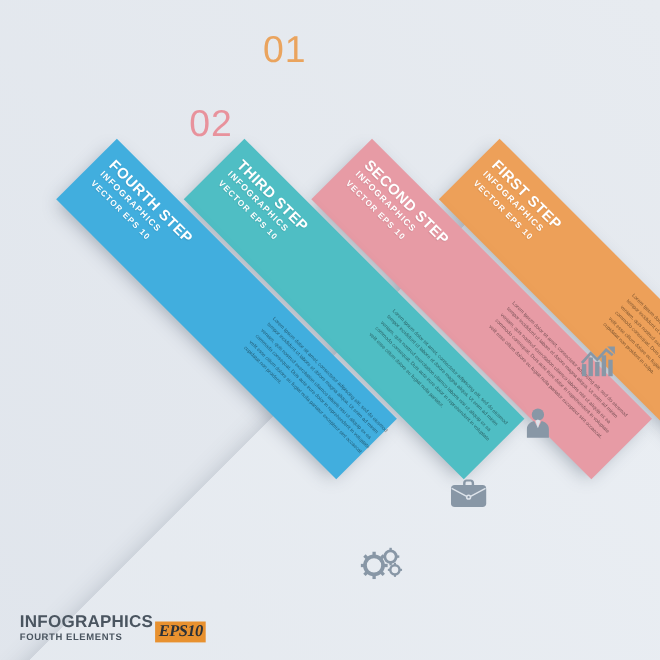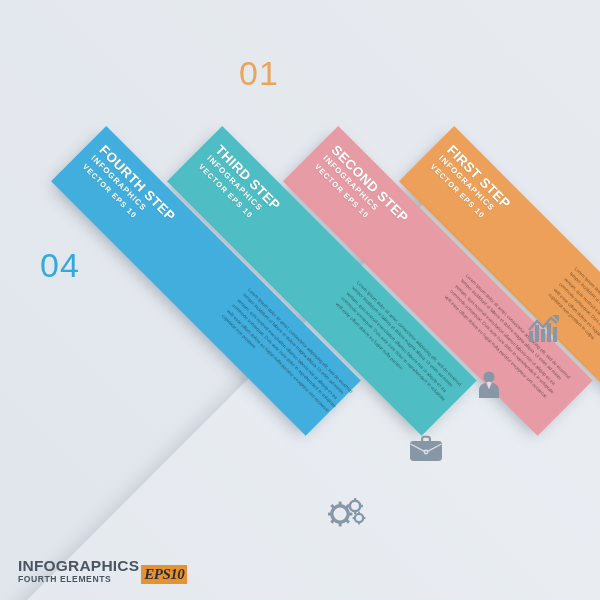--- a/index.html
+++ b/index.html
@@ -73,21 +73,20 @@
     text-align:left;
   }
 
   
   .num{
     position:absolute;
     font-size:34px;
     font-weight:300;
     letter-spacing:1px;
     font-family:"Liberation Sans", sans-serif;
-    margin-top:28px;
   }
 
   
   .ico{position:absolute;color:#8897a6;}
   .ico svg{display:block;}
 
   
   #logo{position:absolute;left:18px;bottom:16px;display:flex;align-items:flex-end;}
   #logo .lw{line-height:1;}
   #logo .l1{font-size:15.5px;font-weight:bold;color:#4a5560;letter-spacing:.2px;}
@@ -105,22 +104,22 @@
 <body>
 
 <div id="stage">
 
   <div class="sheet sheet-a"></div>
   <div class="sheet sheet-b"></div>
   <div class="sheet sheet-c"></div>
   <div class="sheet sheet-d"></div>
 
   <div class="num" style="left: 239px; top: 26px; color: rgb(234, 164, 94);">01</div>
+  <div class="num" style="left: 172px; top: 94px; color: rgb(232, 146, 156);">02</div>
   <div class="num" style="left: 108px; top: 158px; color: rgb(63, 178, 187);">03</div>
-  <div class="num" style="left: 40px; top: 218px; color: rgb(53, 168, 221);">04</div>
 
   <div id="bandwrap">
 
     <div class="band" style="left: -14px; top: -232px; width: 360px; height: 78px; background: rgb(237, 160, 89);">
       <div class="title t1" style="left:12px;top:12px;">FIRST STEP</div>
       <div class="title t2" style="left:12px;top:28px;">INFOGRAPHICS</div>
       <div class="title t3" style="left:12px;top:40px;">VECTOR EPS 10</div>
       <div class="body" style="left:186px;top:11px;">Lorem Ipsum dolor sit amet, consectetur adipiscing elit, sed do eiusmod tempor incididunt ut labore et dolore magna aliqua. Ut enim ad minim veniam, quis nostrud exercitation ullamco laboris nisi ut aliquip ex ea commodo consequat. Duis aute irure dolor in reprehenderit in voluptate velit esse cillum dolore eu fugiat nulla pariatur excepteur sint occaecat cupidatat non proident in culpa.</div>
     </div>
 

